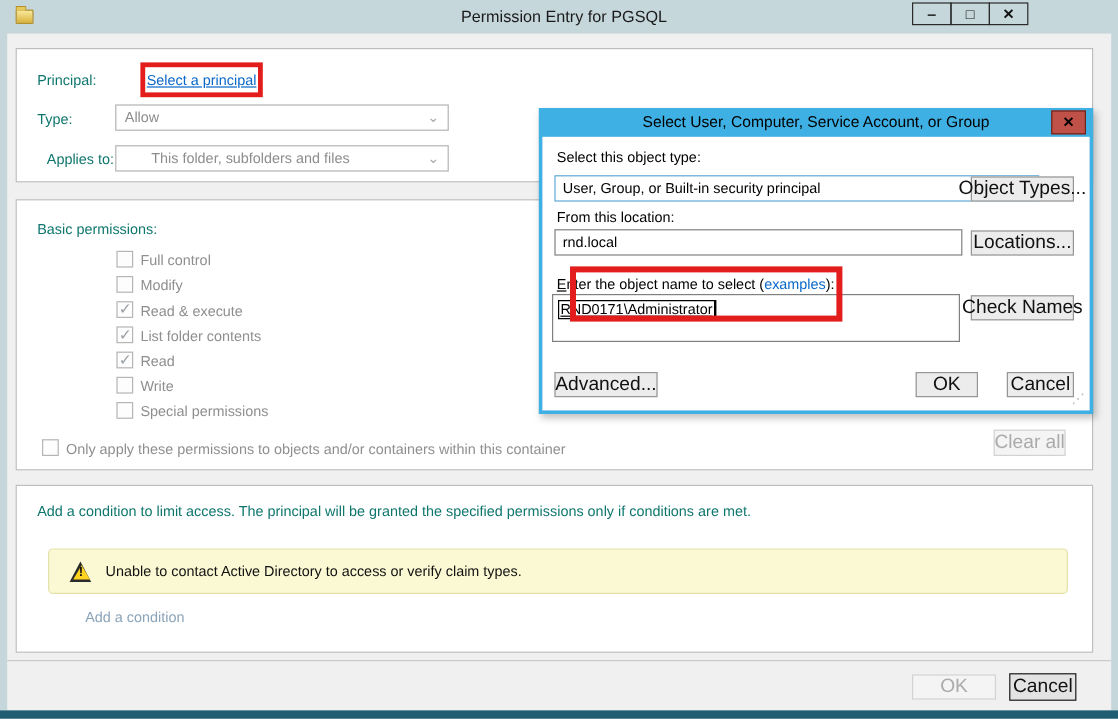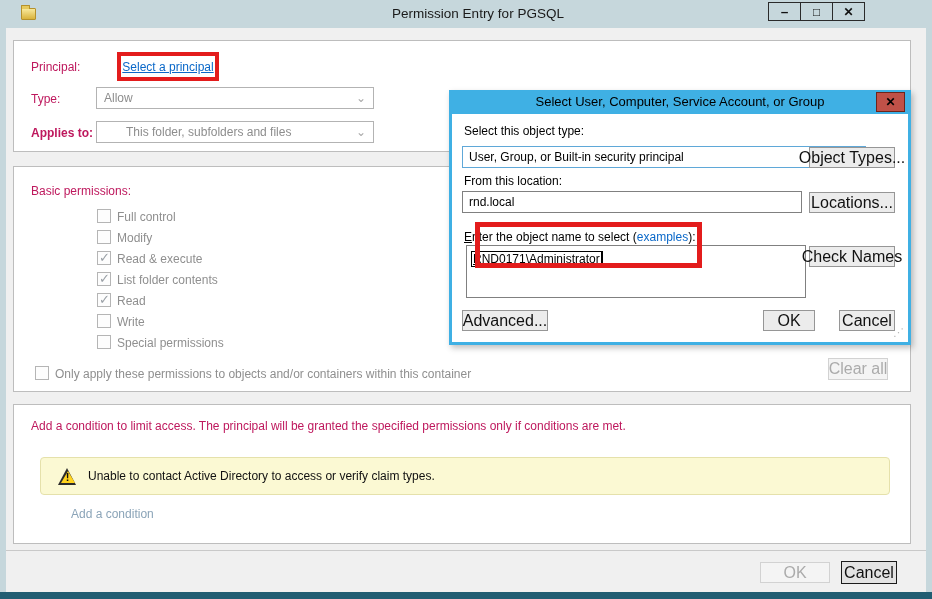--- a/index.html
+++ b/index.html
@@ -3,39 +3,39 @@
 <meta charset="utf-8">
 <style>
   * { margin:0; padding:0; box-sizing:border-box; }
   html,body { width:932px; height:599px; }
   body { font-family:"Liberation Sans", sans-serif; background:#555; }
   .window { position:relative; width:932px; height:599px; background:#c6d7dc; overflow:hidden; }
   .client { position:absolute; left:6px; top:28px; width:920px; height:564px; background:#f0f0f0; }
   .bottom-edge { position:absolute; left:0; bottom:0; width:932px; height:7px; background:#215d72; }
 
   
-  .titlebar { position:absolute; left:12px; top:0; width:860px; height:28px; }
+  .titlebar { position:absolute; left:4px; top:0; width:860px; height:28px; }
   .app-icon { position:absolute; left:9px; top:8px; width:15px; height:12px;
       background:linear-gradient(#f8e89a,#d9b33c); border:1px solid #b5912c; border-radius:1px; }
   .app-icon::before { content:""; position:absolute; left:-1px; top:-4px; width:7px; height:3px;
       background:#e6c95c; border:1px solid #b5912c; border-bottom:none; border-radius:1px 1px 0 0; }
   .win-title { position:absolute; left:0; top:6px; width:932px; text-align:center;
       font-size:13.5px; color:#1a1a1a; }
   .winbtns { position:absolute; right:7px; top:2px; display:flex; }
   .winbtn { width:33px; height:19px; border:1px solid #2a2a2a; margin-left:-1px;
       display:flex; align-items:center; justify-content:center;
       font-size:12px; font-weight:bold; color:#111; cursor:default; }
 
   
   .groupbox { position:absolute; background:#ffffff; border:1px solid #bdbdbd; }
   .box1 { left:13px; top:40px;  width:898px; height:112px; }
   .box2 { left:13px; top:166px; width:898px; height:226px; }
   .box3 { left:13px; top:404px; width:898px; height:140px; }
 
-  .lbl  { position:absolute; font-size:12px; color:#be185d; white-space:nowrap; }
+  .lbl  { position:absolute; font-size:12px; color:#0f766e; white-space:nowrap; }
 
   .red-annotation { position:absolute; border:4px solid #e31c1c; z-index:6;margin-left:24px; }
   #red1 { left:93px; top:52px; width:102px; height:29px; z-index:2;
       display:flex; align-items:center; justify-content:center; }
   #red1 a { font-size:12px; color:#0a68c9; text-decoration:underline; white-space:nowrap; cursor:pointer; }
 
   .dropdown { position:absolute; width:278px; height:22px; background:#fff; border:1px solid #b3b3b3;
       font-size:12px; color:#8d8d8d; line-height:20px; padding-left:7px; white-space:nowrap; }
   .chev { position:absolute; right:7px; top:0px; color:#a9a9a9; font-size:12px; }
 
@@ -85,21 +85,21 @@
       line-height:20px; padding-left:6px; white-space:nowrap; }
   #object-type-field { left:10px; top:32px; width:404px; border:1px solid #5fa8d8; }
   #location-field    { left:10px; top:77px; width:340px; border:1px solid #808080; }
   .pbtn { width:86px; height:21px; }
   #btn-object-types { left:357px; top:33px; }
   #btn-locations    { left:357px; top:78px; }
   #btn-check-names  { left:357px; top:132px; }
   #btn-advanced     { left:10px;  top:196px; }
   #picker-ok        { left:311px; top:196px; width:52px; height:21px; }
   #picker-cancel    { left:387px; top:196px; width:56px; height:21px; }
-  #object-name-area { position:absolute; left:14px; top:131px; width:340px; height:53px;
+  #object-name-area { position:absolute; left:8px; top:131px; width:340px; height:40px;
       background:#fff; border:1px solid #808080; padding:3px 0 0 4px; }
   #object-name-value { display:inline-block; font-size:12px; color:#000;
       text-decoration:underline; border:1px solid #000; padding:0 1px;
       border-right:2px solid #000; white-space:nowrap; }
   #examples-link { color:#0a68c9; cursor:pointer; }
   .mnemonic { text-decoration:underline; }
   #enter-name-label { position:absolute; left:12px; top:116px; font-size:12px; color:#000; white-space:nowrap; }
   .resize-grip { position:absolute; right:4px; bottom:3px; color:#b9b9b9; font-size:11px; }
   #red2 { left:451px; top:222px; width:227px; height:46px; border-width:5px; }
 </style>
@@ -123,21 +123,21 @@
   <div class="groupbox box1"></div>
   <span class="lbl" style="left:31px; top:60px;">Principal:</span>
   <div class="red-annotation" id="red1">
     <a>Select a principal</a>
   </div>
   <span class="lbl" style="left:31px; top:92px;">Type:</span>
   <div class="dropdown" style="left:96px; top:87px;">
     <span>Allow</span>
     <span class="chev">⌄</span>
   </div>
-  <span class="lbl" style="left:31px; top:126px;font-weight:bold;">Applies to:</span>
+  <span class="lbl" style="left:39px; top:126px;">Applies to:</span>
   <div class="dropdown" style="left:96px; top:121px;padding-left:29px;">
     <span>This folder, subfolders and files</span>
     <span class="chev">⌄</span>
   </div>
 
   <div class="groupbox box2"></div>
   <span class="lbl" style="left:31px; top:184px;">Basic permissions:</span>
 
   <div class="perm-row" style="top:209px;">
     <span class="cb"></span>

